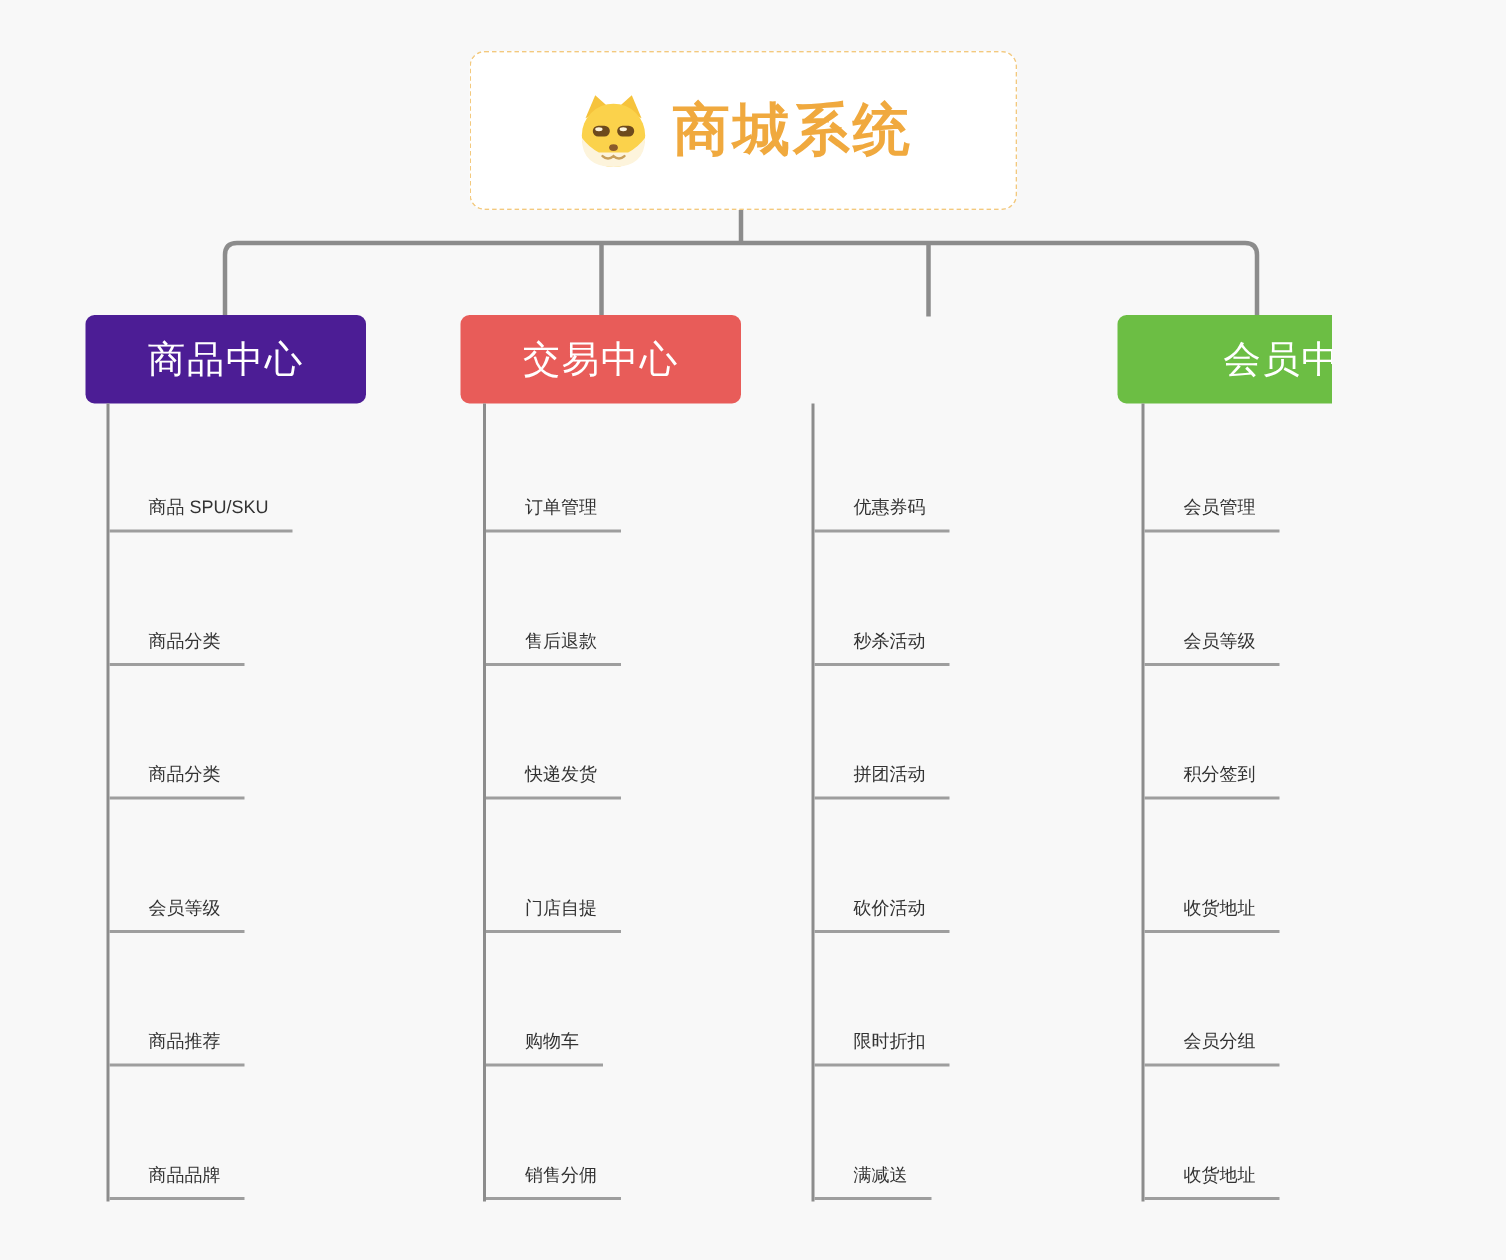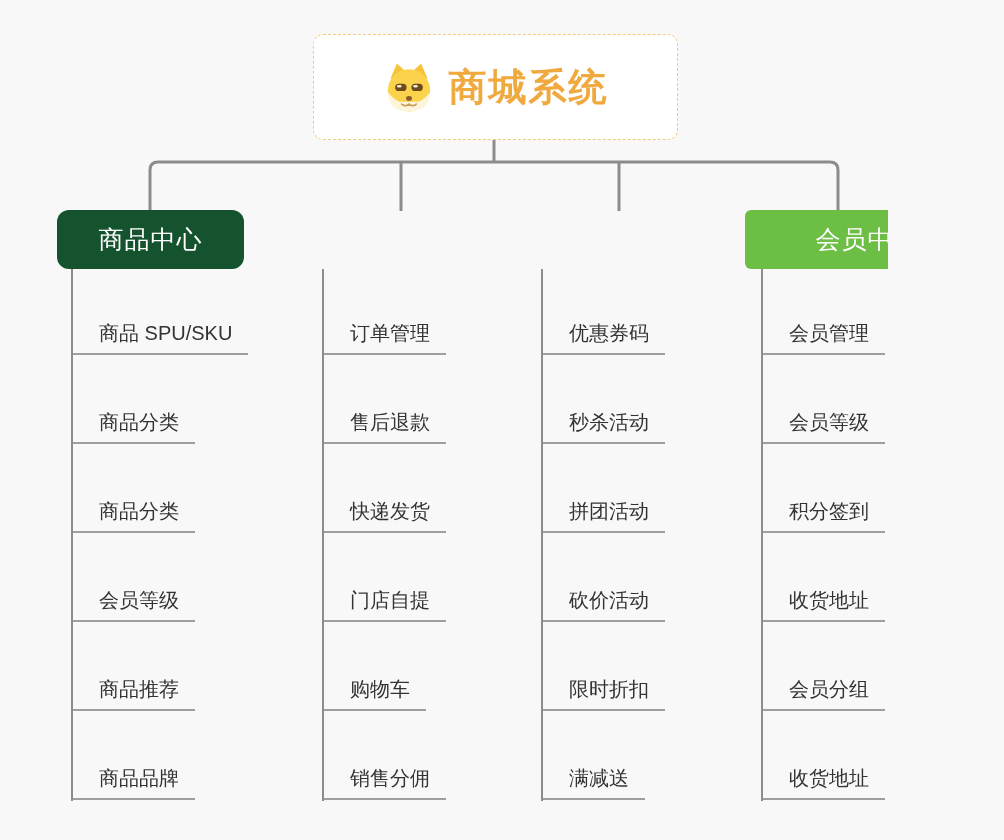--- a/index.html
+++ b/index.html
@@ -82,21 +82,21 @@
     position:absolute;
     left:0;
     height:38px;
     width:max-content;
     padding:0 16px 6px 26px;
     box-sizing:border-box;
     display:flex;
     align-items:flex-end;
     white-space:nowrap;
     border-bottom:2px solid #9e9e9e;
-    font-size:20px;
+    font-size:12px;
     color:#333333;
     cursor:pointer;
   }
   .leaf:nth-child(1){top:48px;}
   .leaf:nth-child(2){top:137px;}
   .leaf:nth-child(3){top:226px;}
   .leaf:nth-child(4){top:315px;}
   .leaf:nth-child(5){top:404px;}
   .leaf:nth-child(6){top:493px;}
 </style>
@@ -121,22 +121,25 @@
       <rect x="15" y="28" width="14" height="9" rx="4.5" fill="#6d4a1c"></rect>
       <rect x="35" y="28" width="14" height="9" rx="4.5" fill="#6d4a1c"></rect>
       <ellipse cx="20" cy="31" rx="3" ry="1.6" fill="#fdf4dc"></ellipse>
       <ellipse cx="40" cy="31" rx="3" ry="1.6" fill="#fdf4dc"></ellipse>
       <ellipse cx="32" cy="46" rx="3.6" ry="2.8" fill="#8a5a2b"></ellipse>
       <path d="M23 53 Q27.5 57 32 53 Q36.5 57 41 53" stroke="#c9a05a" stroke-width="2" fill="none" stroke-linecap="round"></path>
     </svg>
     <span class="root-title" style="color: rgb(240, 169, 62);">商城系统</span>
   </div>
 
-  <div class="branch b1" style="background: #14532d; border-radius: 12px;">
+  <div class="branch b1" style="background: #4c1d95;">
     <span>商品中心</span>
+  </div>
+  <div class="branch b2" style="background: rgb(232, 92, 89);">
+    <span>交易中心</span>
   </div>
   <div class="branch b4" style="background: rgb(108, 190, 68); padding-left: 29px;">
     <span>会员中心</span>
   </div>
 
   <div class="column c1">
     <div class="leaf">商品 SPU/SKU</div>
     <div class="leaf">商品分类</div>
     <div class="leaf">商品分类</div>
     <div class="leaf">会员等级</div>

